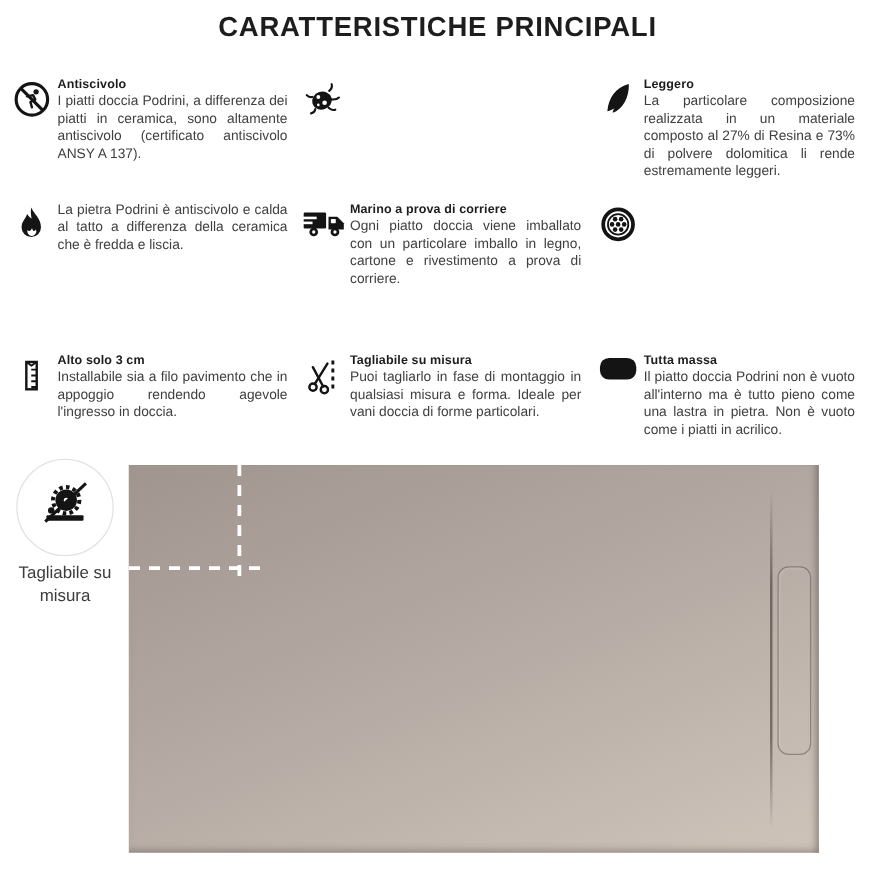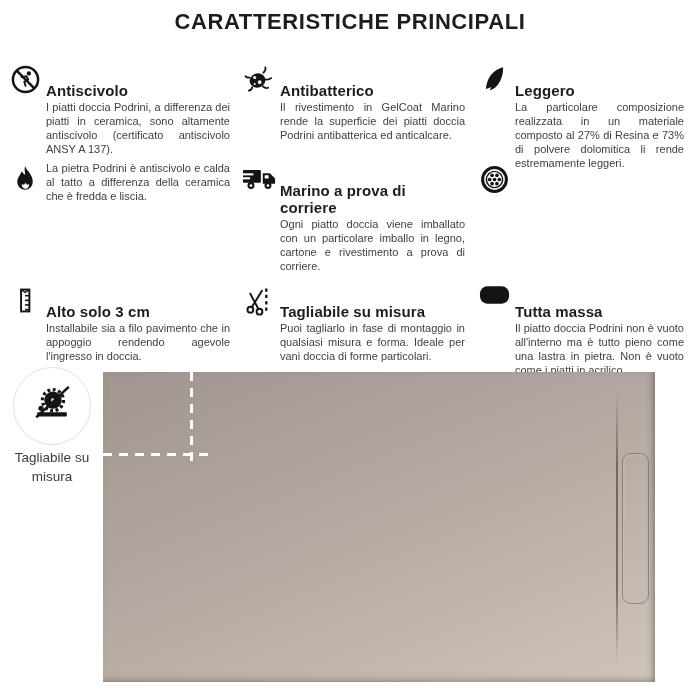--- a/index.html
+++ b/index.html
@@ -42,26 +42,25 @@
     gap:4px;
   }
   .icon-box{
     flex:0 0 34px;
     display:flex;
     justify-content:center;
     padding-top:2px;
   }
   .feature-text{padding-right:12px;}
   .feature-title{
-    font-size:15px;
+    font-size:10px;
     font-weight:bold;
     color:var(--title);
     margin-bottom:2px;
     letter-spacing:.1px;
-    margin-top:20px;
   }
   .feature-body{
     font-size:11px;
     line-height:1.27;
     color:var(--body);
     text-align:justify;
   }
   
   .cut-badge{
     position:absolute;
@@ -152,24 +151,20 @@
           <path d="M19.5 23 q2.5 2.5 5.5 1.5"></path>
           <path d="M8.5 24 q-.5 3 -3.5 3.5"></path>
           <path d="M6 14 q-3 .5 -4.5 -1.5"></path>
         </g>
         <ellipse cx="14" cy="17" rx="8.2" ry="7.4" fill="#141414" transform="rotate(-18 14 17)"></ellipse>
         <circle cx="11" cy="14" r="1.6" fill="#fff"></circle>
         <circle cx="16.2" cy="18.8" r="1.9" fill="#fff"></circle>
         <circle cx="11" cy="20.6" r="1.1" fill="#fff"></circle>
       </svg>
     </span>
-    <div class="feature-text">
-      <div class="feature-title">Antibatterico</div>
-      <div class="feature-body">Il rivestimento in GelCoat Marino rende la superficie dei piatti doccia Podrini antibatterica ed anticalcare.</div>
-    </div>
   </div>
 
   <div class="feature">
     <span class="icon-box">
       <svg viewBox="0 0 32 32" width="29" height="29">
         <path d="M25.5 3.5 C14 6.5 7.5 15.5 6.5 27.5 C9 27 10.8 26.3 12.6 25.2 C11.6 26.8 11.2 27.8 11.2 29 C20 26 25.8 15.5 25.5 3.5 Z" fill="#141414"></path>
       </svg>
     </span>
     <div class="feature-text">
       <div class="feature-title">Leggero</div>

